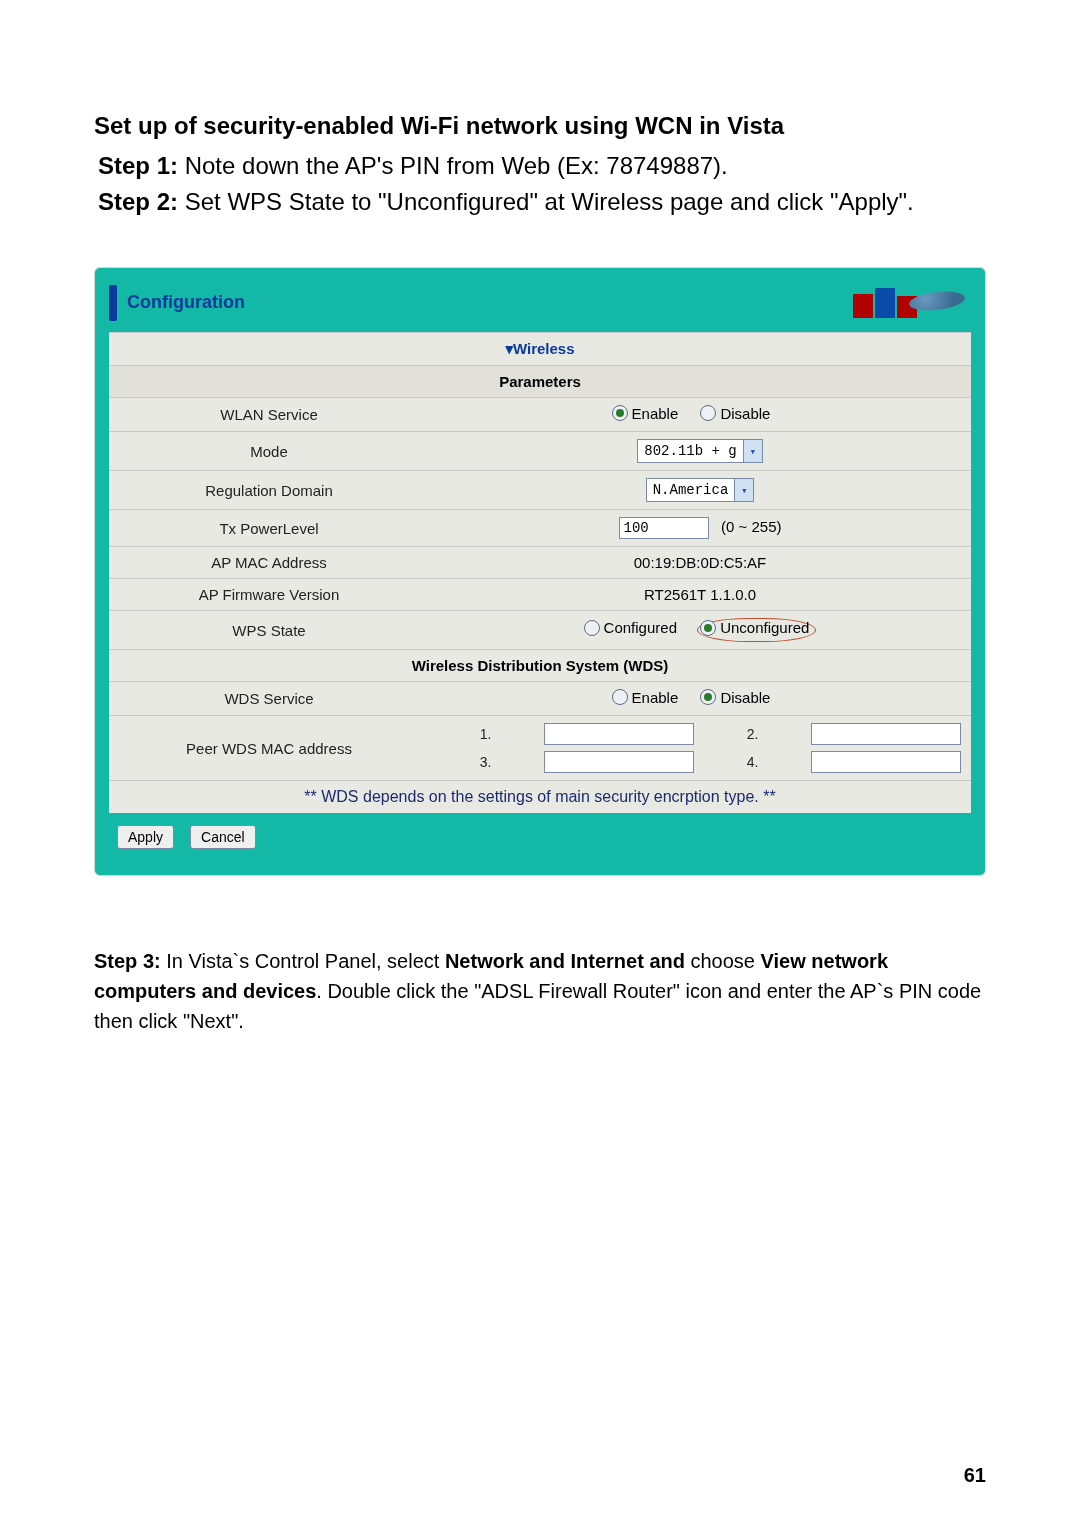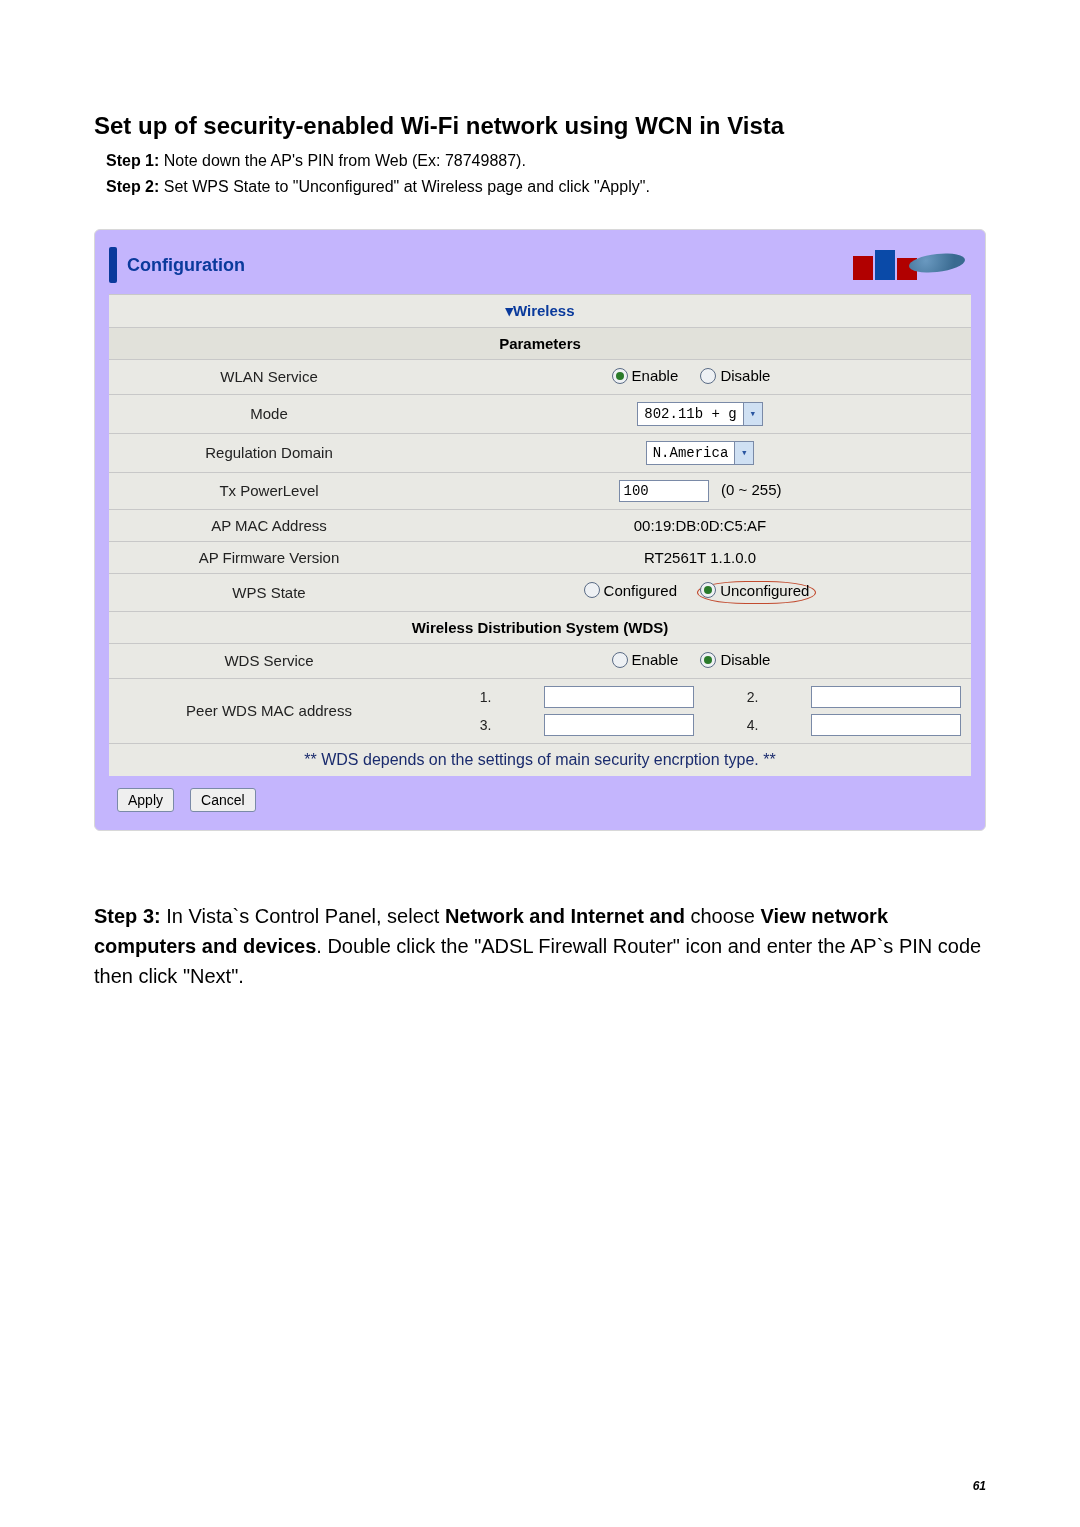--- a/index.html
+++ b/index.html
@@ -1,21 +1,21 @@
 <!DOCTYPE html>
 <html><head>
 <meta charset="utf-8">
 <style>
   html,body{margin:0;padding:0;background:#fff;}
   body{font-family:Arial,Helvetica,sans-serif;color:#000;width:1080px;min-height:1527px;position:relative;}
   .page{padding:112px 94px 0 94px;}
   .title{font-size:24px;font-weight:bold;margin:0 0 10px 0;}
-  .steps p{margin:4px 12px;font-size:16px;line-height:1.35;}
+  .steps p{margin:4px 4px;font-size:24px;line-height:1.35;}
   .steps .lbl{font-weight:bold;}
-  .card{margin-top:32px;border:1px solid #d8d8d8;border-radius:6px;padding:12px 14px 18px 14px;background:#c4b5fd;}
+  .card{margin-top:48px;border:1px solid #d8d8d8;border-radius:6px;padding:12px 14px 26px 14px;background:#14b8a6;}
   .card-head{display:flex;align-items:center;justify-content:space-between;height:46px;}
   .conf-title{display:flex;align-items:center;gap:10px;font-size:18px;font-weight:bold;color:#0a3a9c;}
   .conf-bar{width:8px;height:36px;background:#0a3a9c;border-radius:2px;}
   .logo{display:flex;gap:2px;align-items:flex-end;}
   .logo .sq{width:20px;height:24px;}
   .logo .sq.a{background:#b10000;}
   .logo .sq.b{background:#0a4aa8;height:30px;}
   .logo .sq.c{background:#b10000;height:22px;}
   .logo .sh{width:56px;height:18px;border-radius:50%;background:radial-gradient(circle at 30% 30%,#6a99c0,#396a90 70%,#396a90);transform:translate(-6px,-8px) skewY(-6deg);margin-left:-4px;}
   .tbl{width:100%;border-collapse:collapse;margin-top:6px;}
@@ -33,21 +33,21 @@
   .sel{display:inline-flex;align-items:center;border:1px solid #7a8aa7;background:#fff;font-family:"Courier New",monospace;font-size:14px;height:22px;}
   .sel .txt{padding:0 6px;}
   .sel .ar{width:18px;height:100%;background:#cfe0f3;border-left:1px solid #7a8aa7;display:flex;align-items:center;justify-content:center;color:#2a55a0;font-size:11px;}
   .inp{border:1px solid #7a8aa7;background:#fff;font-family:"Courier New",monospace;font-size:14px;height:20px;padding:0 4px;display:inline-flex;align-items:center;}
   .mac-grid{display:grid;grid-template-columns:auto 150px auto 150px;gap:6px 12px;align-items:center;font-size:14px;color:#222;}
   .btnrow{padding:12px 8px 0 8px;display:flex;gap:16px;}
   .btn{border:1px solid #7a8aa7;background:#efefef;font-size:14px;padding:3px 10px;border-radius:3px;}
   .after{margin-top:70px;font-size:20px;line-height:1.5;}
   .after .lbl{font-weight:bold;}
   .after .bold{font-weight:bold;}
-  .pageno{position:absolute;bottom:34px;right:94px;font-size:12px;font-weight:bold;font-style:italic;}
+  .pageno{position:absolute;bottom:40px;right:94px;font-size:20px;font-weight:bold;}
 </style>
 </head>
 <body>
 
 <div class="page">
   <h1 class="title">Set up of security-enabled Wi-Fi network using WCN in Vista</h1>
   <div class="steps">
     <p><span class="lbl">Step 1:</span><span> Note down the AP's PIN from Web (Ex: 78749887).</span></p>
     <p><span class="lbl">Step 2:</span><span> Set WPS State to "Unconfigured" at Wireless page and click "Apply".</span></p>
   </div>

